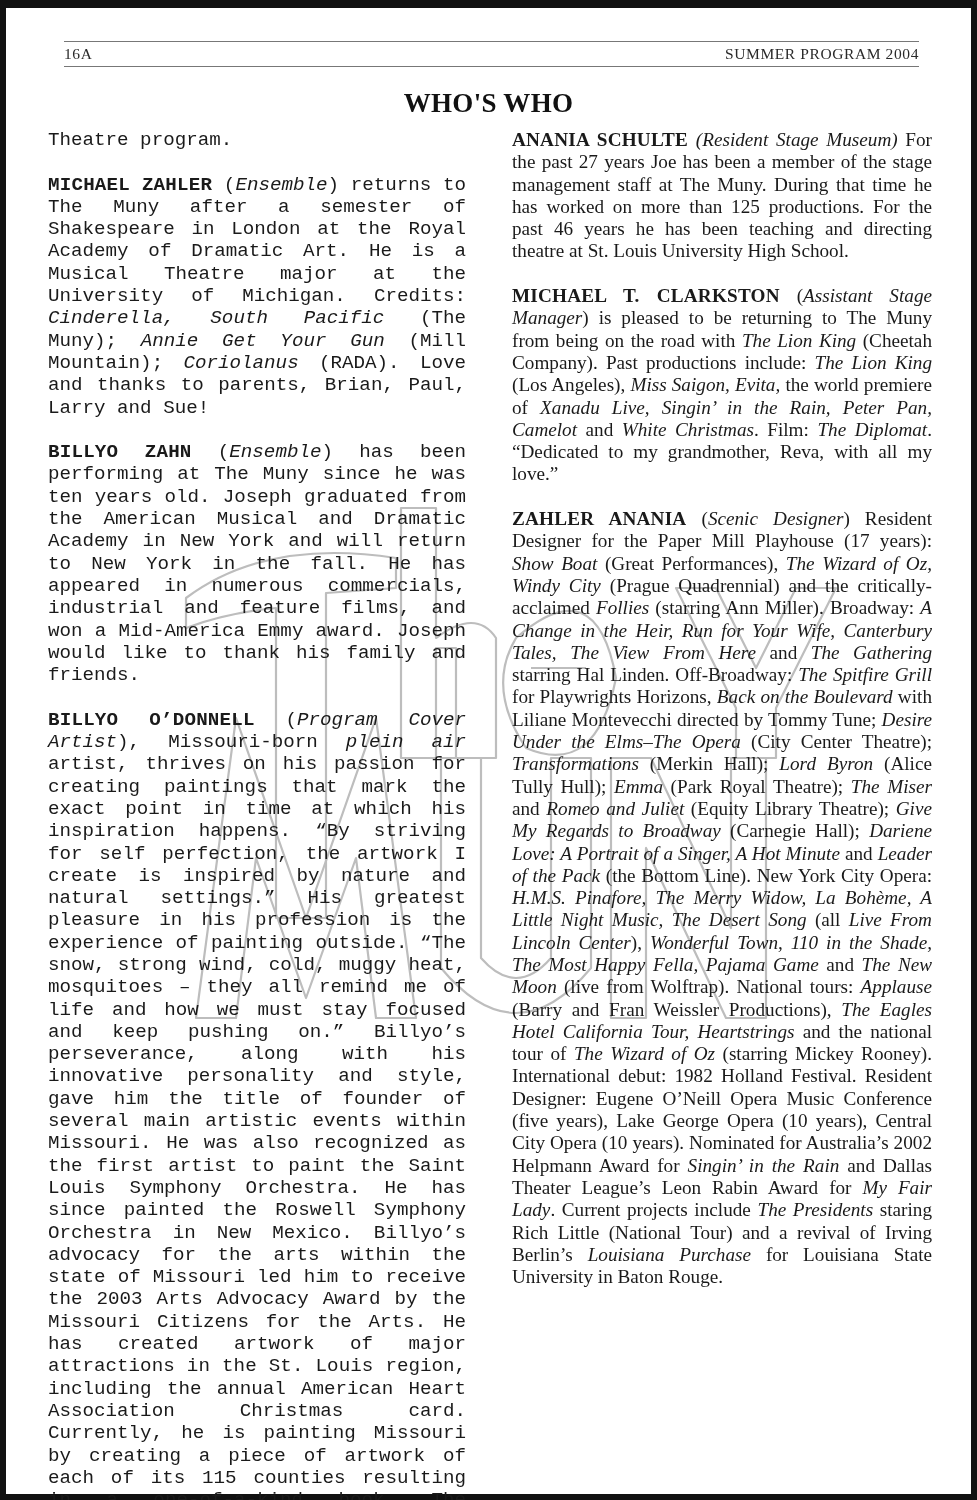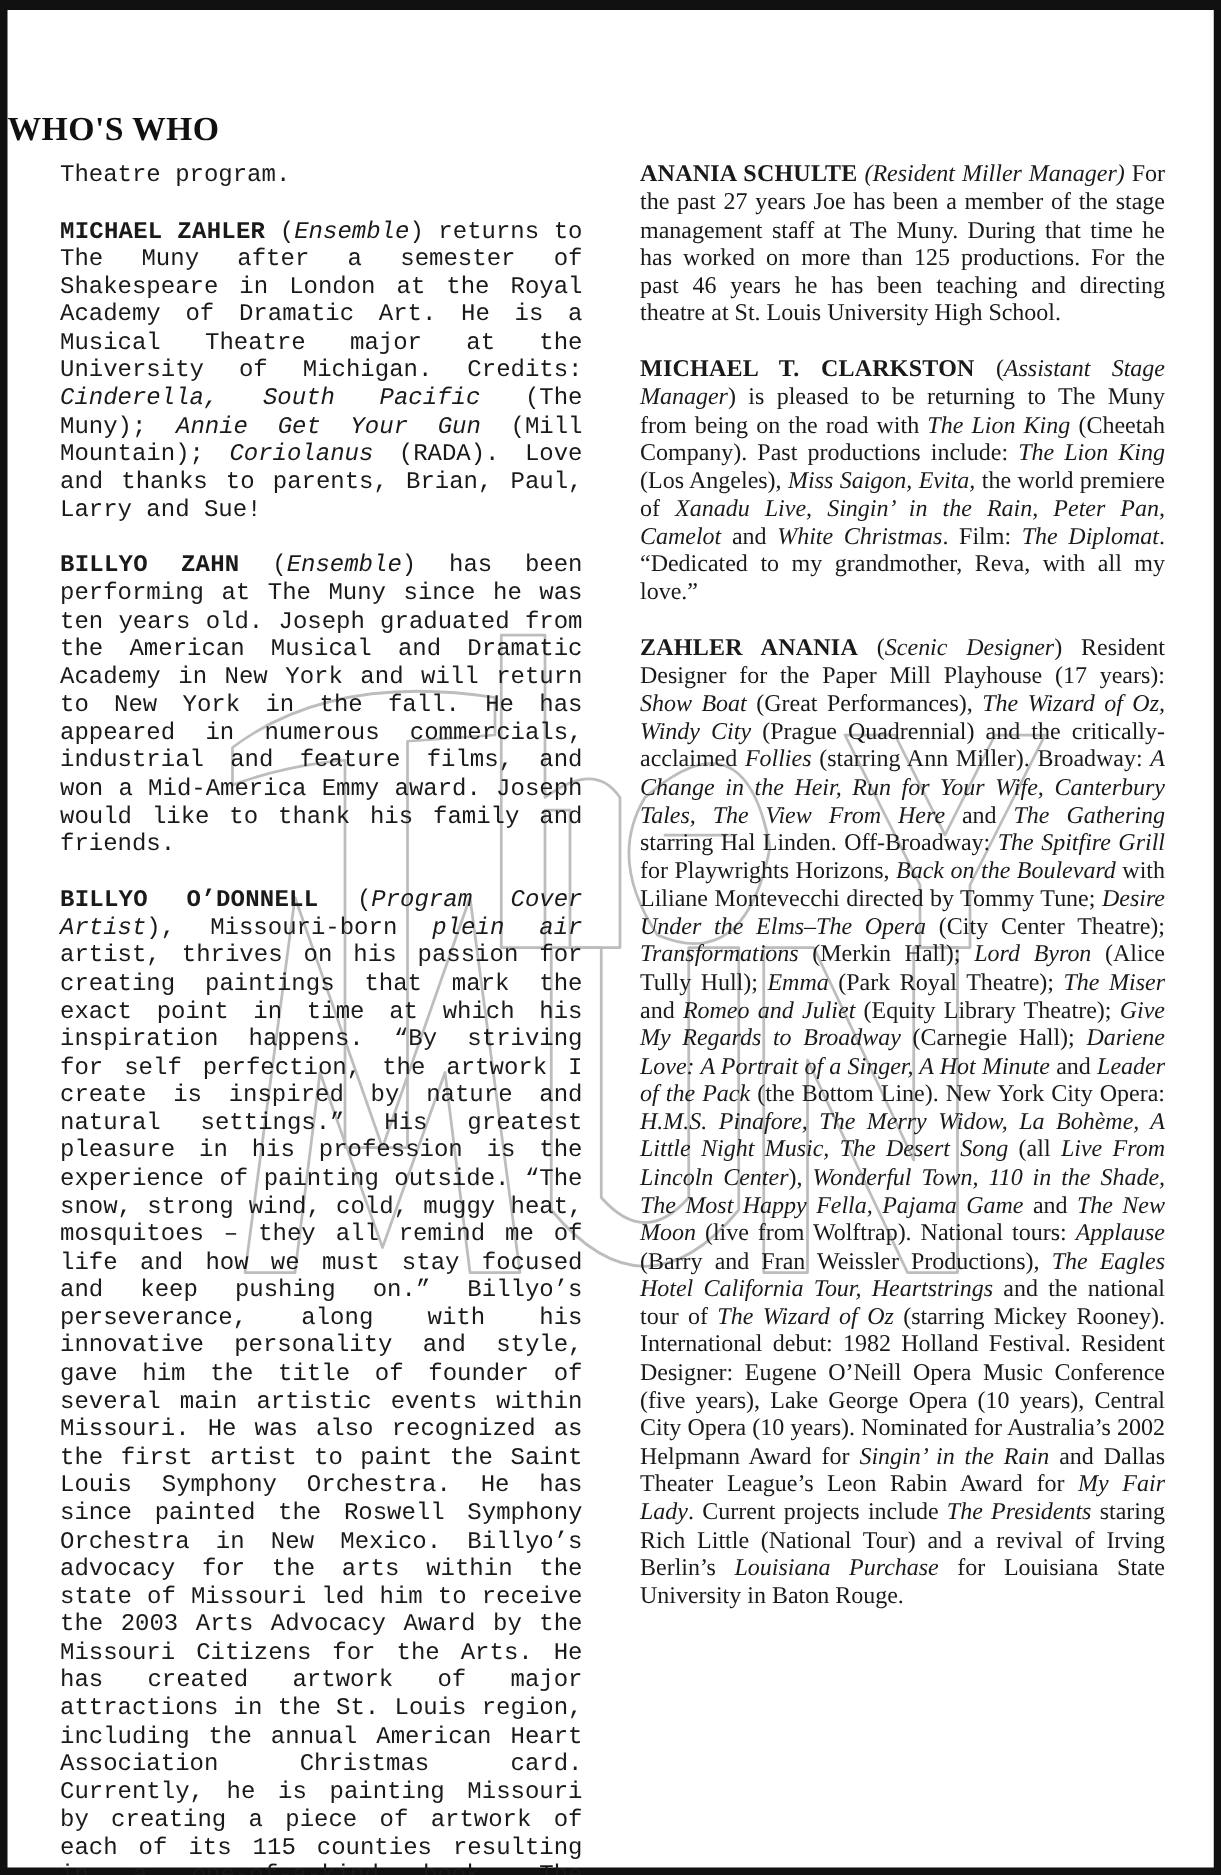--- a/index.html
+++ b/index.html
@@ -20,20 +20,21 @@
       position: absolute;
       left: 58px; right: 52px; top: 33px;
       height: 24px;
       border-top: 1.5px solid #777;
       border-bottom: 1.5px solid #777;
       display: flex; justify-content: space-between; align-items: center;
       font-size: 15.5px; letter-spacing: 0.6px; color: #2a2a2a;
     }
     .title {
       position: absolute; left: 0; right: 0; top: 80px;
+      text-align: center;
       font-size: 27px; font-weight: bold; letter-spacing: 0.3px;
       color: #111;
     }
     .watermark {
       position: absolute; left: 150px; top: 490px;
       width: 700px; height: 560px;
       pointer-events: none;
     }
     .col {
       position: absolute; top: 121px;
@@ -48,20 +49,24 @@
     .col p { margin: 0 0 22.3px 0; }
     .col p:last-child { margin-bottom: 0; }
     .name { font-weight: bold; letter-spacing: 0.2px; }
     i { font-style: italic; }
   </style>
 </head>
 <body>
 
 <div class="page">
 
+  <div class="running-head">
+    <span>16A</span>
+    <span>SUMMER PROGRAM 2004</span>
+  </div>
 
   <div class="title">WHO'S WHO</div>
 
   <svg class="watermark" viewBox="0 0 700 560" xmlns="http://www.w3.org/2000/svg">
     <g fill="none" stroke="#bdbdbd" stroke-width="2.2" stroke-linejoin="round">
 
       <path d="M30 100 Q110 40 240 60 L240 90 L170 95 L170 420 L120 420 L120 110 Q70 115 30 130 Z"></path>
 
       <path d="M245 10 L280 10 L280 140 Q320 110 340 140 L340 260 L300 260 L300 150 L280 150 L280 260 L245 260 Z"></path>
 
@@ -89,21 +94,21 @@
     </p>
     <p>
       <span class="name">BILLYO O’DONNELL</span>
       <span class="role-wrap">(<i>Program Cover Artist</i>)</span><span class="body"><span>, Missouri-born </span><i>plein air</i><span> artist, thrives on his passion for creating paintings that mark the exact point in time at which his inspiration happens. “By striving for self perfection, the artwork I create is inspired by nature and natural settings.” His greatest pleasure in his profession is the experience of painting outside. “The snow, strong wind, cold, muggy heat, mosquitoes – they all remind me of life and how we must stay focused and keep pushing on.” Billyo’s perseverance, along with his innovative personality and style, gave him the title of founder of several main artistic events within Missouri. He was also recognized as the first artist to paint the Saint Louis Symphony Orchestra. He has since painted the Roswell Symphony Orchestra in New Mexico. Billyo’s advocacy for the arts within the state of Missouri led him to receive the 2003 Arts Advocacy Award by the Missouri Citizens for the Arts. He has created artwork of major attractions in the St. Louis region, including the annual American Heart Association Christmas card. Currently, he is painting Missouri by creating a piece of artwork of each of its 115 counties resulting in a one-of-a-kind book. The recipient of many awards in painting, Billyo’s work has been shown at select exhibitions throughout the United States and is currently traveling, along with 46 exceptional landscape artists from across the country, in the “Sea to Shining Sea” exhibit, originating from the Haggin Museum in California. Beginning in August, he will have a studio at the Foundry Arts Centre, 520 North Main Center in St. Charles and will offer select painting and drawing classes there. For more information on classes or to visit his studio, you</span></span>
     </p>
   </div>
 
   <div class="col right">
     <p>
       <span class="name">ANANIA SCHULTE</span>
-      <span class="role-wrap"><i>(<span>Resident Miller Manager</span>)</i></span><span class="body"><span> For the past 27 years Joe has been a member of the stage management staff at The Muny. During that time he has worked on more than 125 productions. For the past 46 years he has been teaching and directing theatre at St. Louis University High School.</span></span>
+      <span class="role-wrap"><i>(<span>Resident Stage Museum</span>)</i></span><span class="body"><span> For the past 27 years Joe has been a member of the stage management staff at The Muny. During that time he has worked on more than 125 productions. For the past 46 years he has been teaching and directing theatre at St. Louis University High School.</span></span>
     </p>
     <p>
       <span class="name">MICHAEL T. CLARKSTON</span>
       <span class="role-wrap">(<i>Assistant Stage Manager</i>)</span><span class="body"><span> is pleased to be returning to The Muny from being on the road with </span><i>The Lion King</i><span> (Cheetah Company). Past productions include: </span><i>The Lion King</i><span> (Los Angeles), </span><i>Miss Saigon, Evita,</i><span> the world premiere of </span><i>Xanadu Live, Singin’ in the Rain, Peter Pan, Camelot</i><span> and </span><i>White Christmas</i><span>. Film: </span><i>The Diplomat</i><span>. “Dedicated to my grandmother, Reva, with all my love.”</span></span>
     </p>
     <p>
       <span class="name">ZAHLER ANANIA</span>
       <span class="role-wrap">(<i>Scenic Designer</i>)</span><span class="body"><span> Resident Designer for the Paper Mill Playhouse (17 years): </span><i>Show Boat</i><span> (Great Performances), </span><i>The Wizard of Oz, Windy City</i><span> (Prague Quadrennial) and the critically-acclaimed </span><i>Follies</i><span> (starring Ann Miller). Broadway: </span><i>A Change in the Heir, Run for Your Wife, Canterbury Tales, The View From Here</i><span> and </span><i>The Gathering</i><span> starring Hal Linden. Off-Broadway: </span><i>The Spitfire Grill</i><span> for Playwrights Horizons, </span><i>Back on the Boulevard</i><span> with Liliane Montevecchi directed by Tommy Tune; </span><i>Desire Under the Elms–The Opera</i><span> (City Center Theatre); </span><i>Transformations</i><span> (Merkin Hall); </span><i>Lord Byron</i><span> (Alice Tully Hull); </span><i>Emma</i><span> (Park Royal Theatre); </span><i>The Miser</i><span> and </span><i>Romeo and Juliet</i><span> (Equity Library Theatre); </span><i>Give My Regards to Broadway</i><span> (Carnegie Hall); </span><i>Dariene Love: A Portrait of a Singer, A Hot Minute</i><span> and </span><i>Leader of the Pack</i><span> (the Bottom Line). New York City Opera: </span><i>H.M.S. Pinafore, The Merry Widow, La Bohème, A Little Night Music, The Desert Song</i><span> (all </span><i>Live From Lincoln Center</i><span>), </span><i>Wonderful Town, 110 in the Shade, The Most Happy Fella, Pajama Game</i><span> and </span><i>The New Moon</i><span> (live from Wolftrap). National tours: </span><i>Applause</i><span> (Barry and Fran Weissler Productions), </span><i>The Eagles Hotel California Tour, Heartstrings</i><span> and the national tour of </span><i>The Wizard of Oz</i><span> (starring Mickey Rooney). International debut: 1982 Holland Festival. Resident Designer: Eugene O’Neill Opera Music Conference (five years), Lake George Opera (10 years), Central City Opera (10 years). Nominated for Australia’s 2002 Helpmann Award for </span><i>Singin’ in the Rain</i><span> and Dallas Theater League’s Leon Rabin Award for </span><i>My Fair Lady</i><span>. Current projects include </span><i>The Presidents</i><span> staring Rich Little (National Tour) and a revival of Irving Berlin’s </span><i>Louisiana Purchase</i><span> for Louisiana State University in Baton Rouge.</span></span>
     </p>
   </div>

